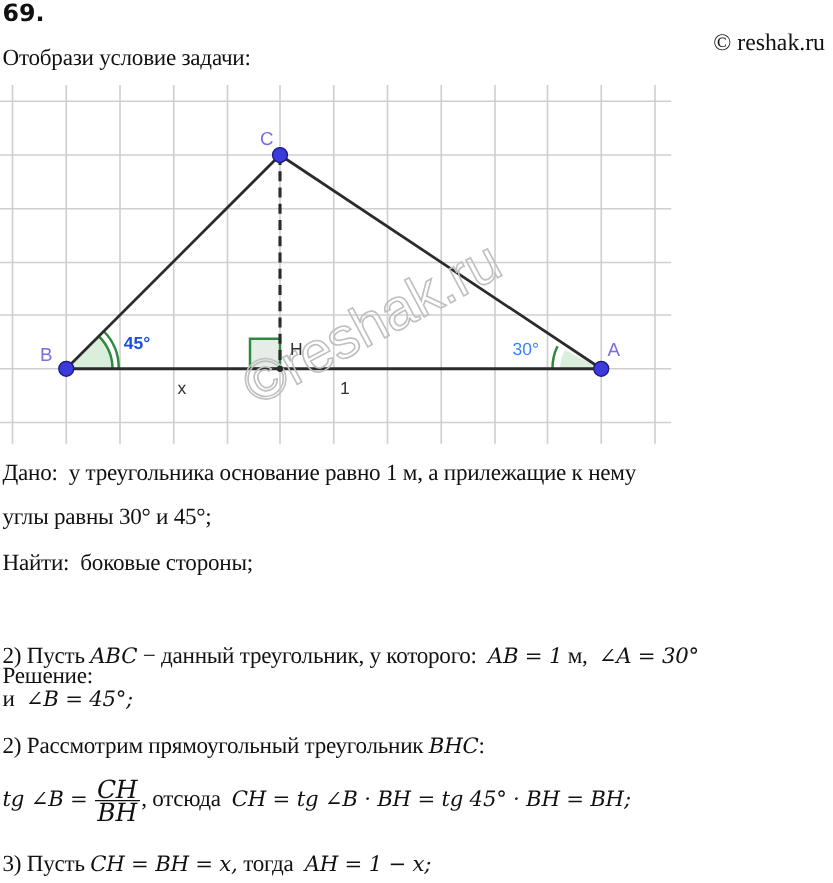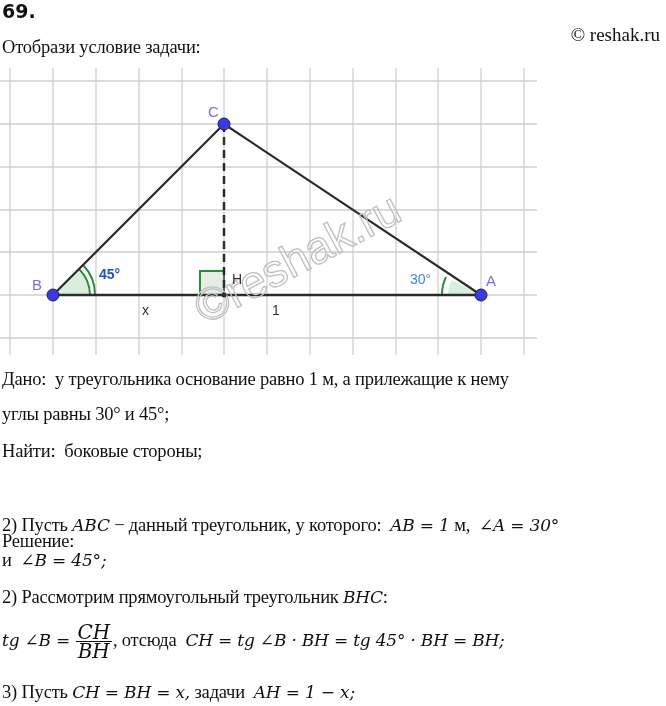--- a/index.html
+++ b/index.html
@@ -107,15 +107,15 @@
   <span class="m">BHC</span><span>:</span>
 </div>
 <div class="line" style="top:620px;line-height:40px;">
   <span class="m">tg ∠B =</span>
   <span class="frac"><span class="top">CH</span><span>BH</span></span><span>, отсюда</span>&nbsp;
   <span class="m">CH = tg ∠B · BH = tg 45° · BH = BH;</span>
 </div>
 <div class="line" style="top:681px;">
   <span>3) Пусть</span>
   <span class="m">CH = BH = x,</span>
-  <span>задачи</span>&nbsp;
+  <span>тогда</span>&nbsp;
   <span class="m">AH = 1 − x;</span>
 </div>
 
 </body></html>

